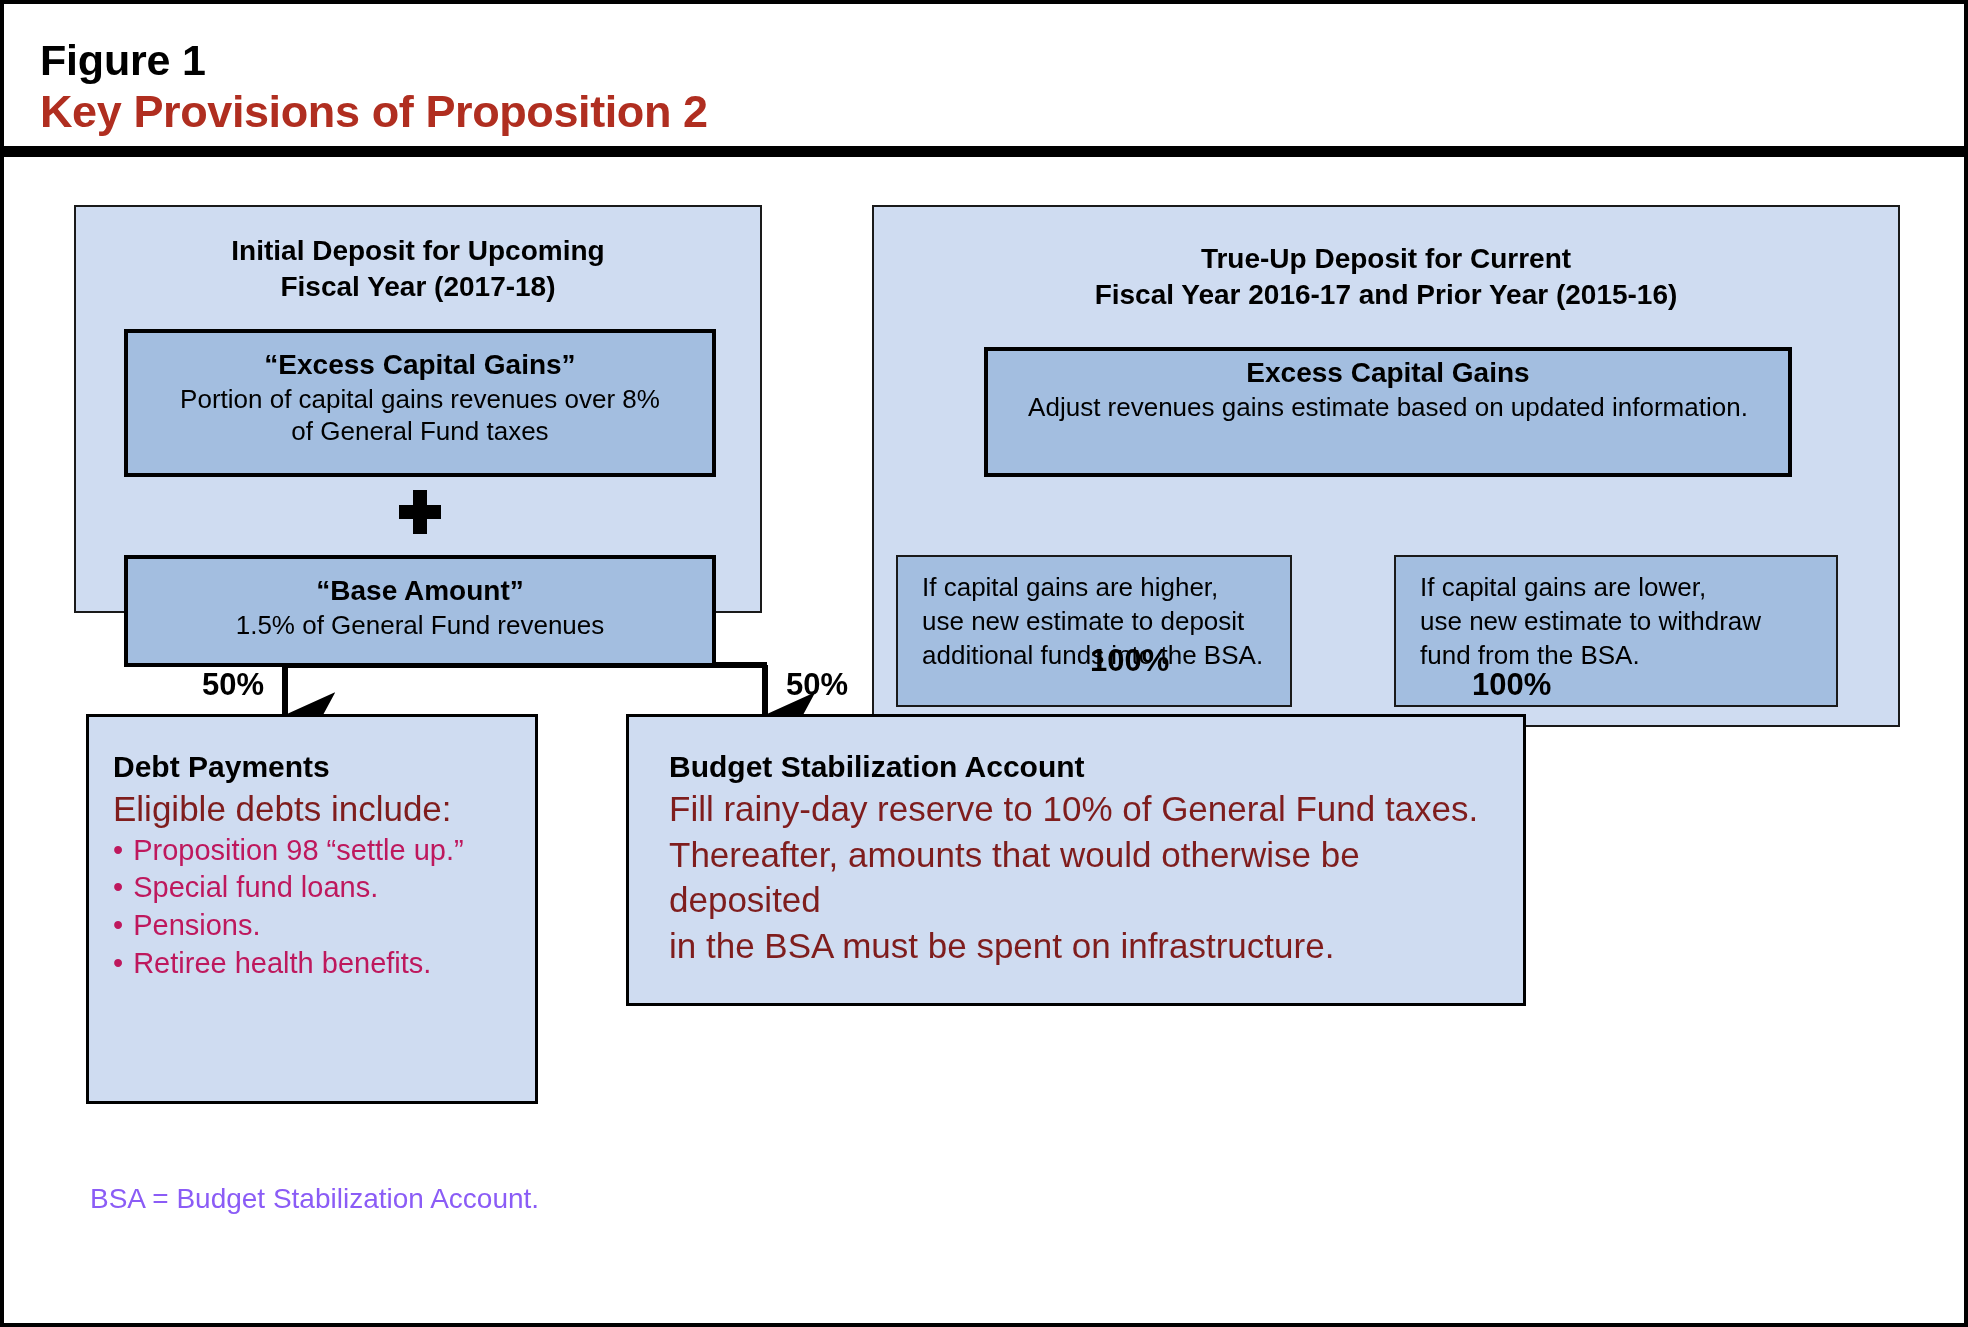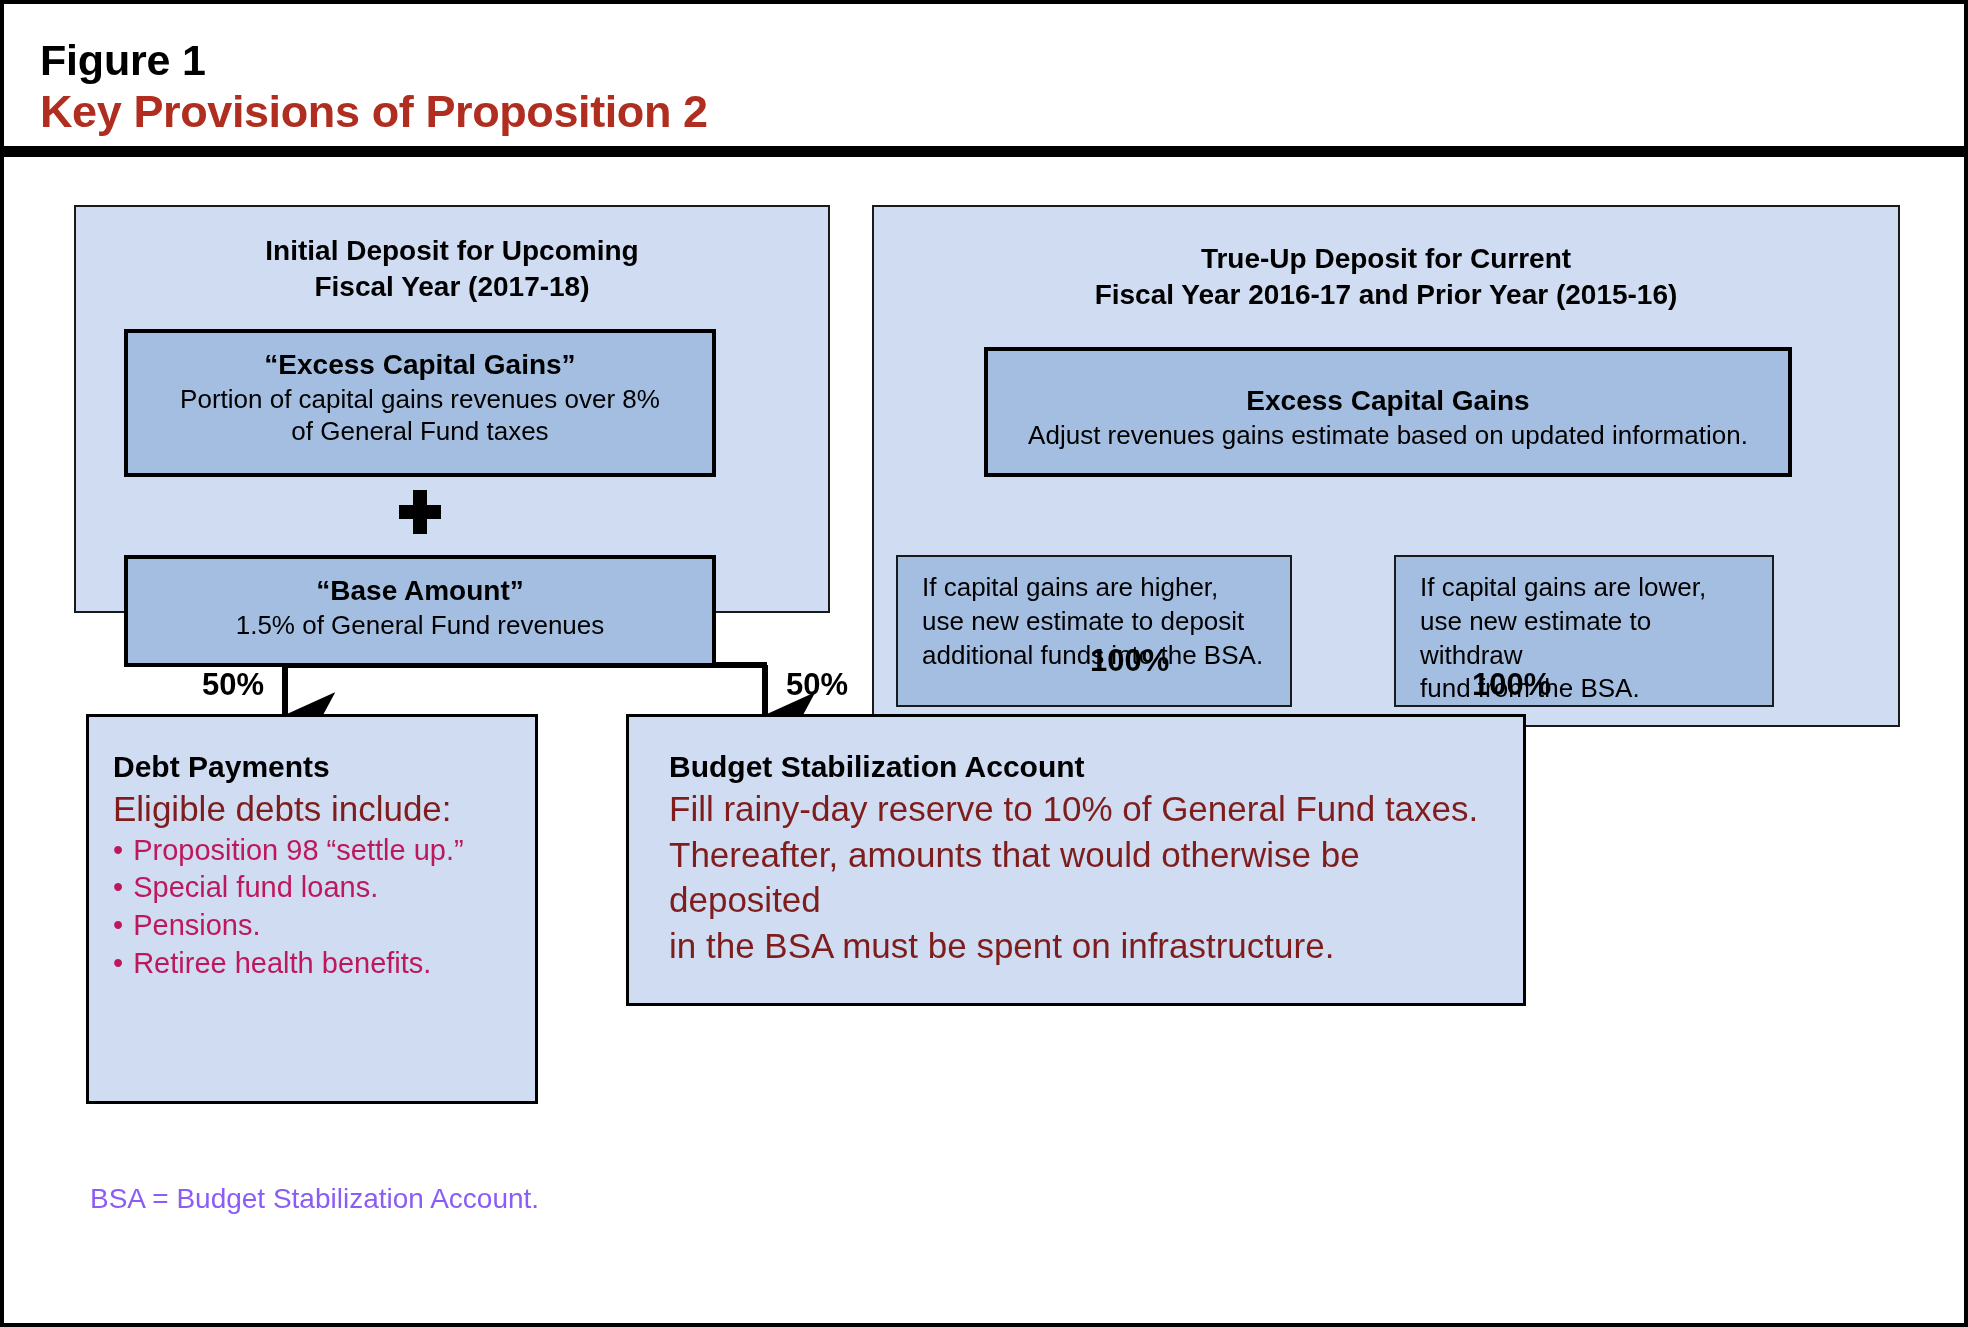--- a/index.html
+++ b/index.html
@@ -136,21 +136,21 @@
       <line x1="281" y1="530" x2="281" y2="555" stroke="#000" stroke-width="6" marker-end="url(#ah)"></line>
 
       <line x1="761" y1="504" x2="761" y2="534" stroke="#000" stroke-width="6"></line>
       <line x1="761" y1="530" x2="761" y2="555" stroke="#000" stroke-width="6" marker-end="url(#ah)"></line>
 
       <line x1="1068" y1="452" x2="1068" y2="548" stroke="#000" stroke-width="6" marker-end="url(#ah)"></line>
 
       <line x1="1448" y1="558" x2="1448" y2="452" stroke="#000" stroke-width="6" marker-end="url(#ahu)"></line>
     </svg>
 
-    <div class="panel" style="left:70px; top:44px; width:756px; height:408px;">
+    <div class="panel" style="left:70px; top:44px; width:688px; height:408px;">
       <div class="panel-title" style="top:26px;">
         <span>Initial Deposit for Upcoming</span><br>
         <span>Fiscal Year (2017-18)</span>
       </div>
 
       <div class="subbox" style="left:48px; top:122px; width:592px; height:148px; padding-top:14px;">
         <div class="hd">“Excess Capital Gains”</div>
         <div class="bd">Portion of capital gains revenues over 8%</div>
         <div class="bd">of General Fund taxes</div>
       </div>
@@ -162,32 +162,32 @@
         <div class="bd">1.5% of General Fund revenues</div>
       </div>
     </div>
 
     <div class="panel" style="left:868px; top:44px; width:1028px; height:522px;">
       <div class="panel-title" style="top:34px;">
         <span>True-Up Deposit for Current</span><br>
         <span>Fiscal Year 2016-17 and Prior Year (2015-16)</span>
       </div>
 
-      <div class="subbox" style="left:110px; top:140px; width:808px; height:130px; padding-top:32px;">
+      <div class="subbox" style="left:110px; top:140px; width:808px; height:130px; padding-top:4px;">
         <div class="hd">Excess Capital Gains</div>
         <div class="bd">Adjust revenues gains estimate based on updated information.</div>
       </div>
 
       <div class="cond" style="left:22px; top:348px; width:396px; height:152px;">
         <div>If capital gains are higher,</div>
         <div>use new estimate to deposit</div>
         <div>additional funds into the BSA.</div>
       </div>
 
-      <div class="cond" style="left:520px; top:348px; width:380px; height:152px;">
+      <div class="cond" style="left:520px; top:348px; width:444px; height:152px;">
         <div>If capital gains are lower,</div>
         <div>use new estimate to withdraw</div>
         <div>fund from the BSA.</div>
       </div>
     </div>
 
     <div class="pct" style="left:198px; top:506px;">50%</div>
     <div class="pct" style="left:782px; top:506px;">50%</div>
     <div class="pct" style="left:1086px; top:482px;">100%</div>
     <div class="pct" style="left:1468px; top:506px;">100%</div>

